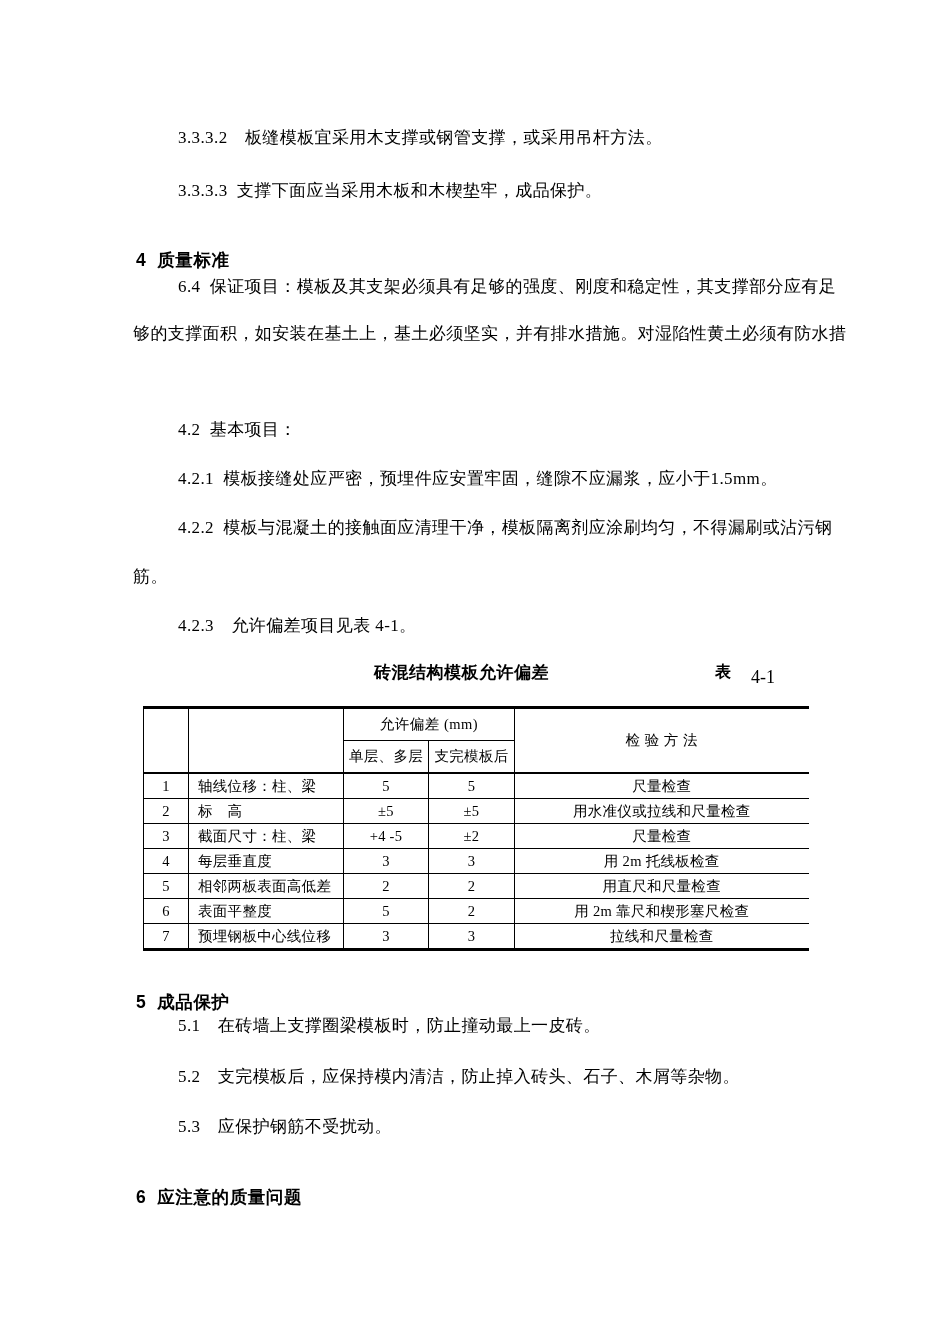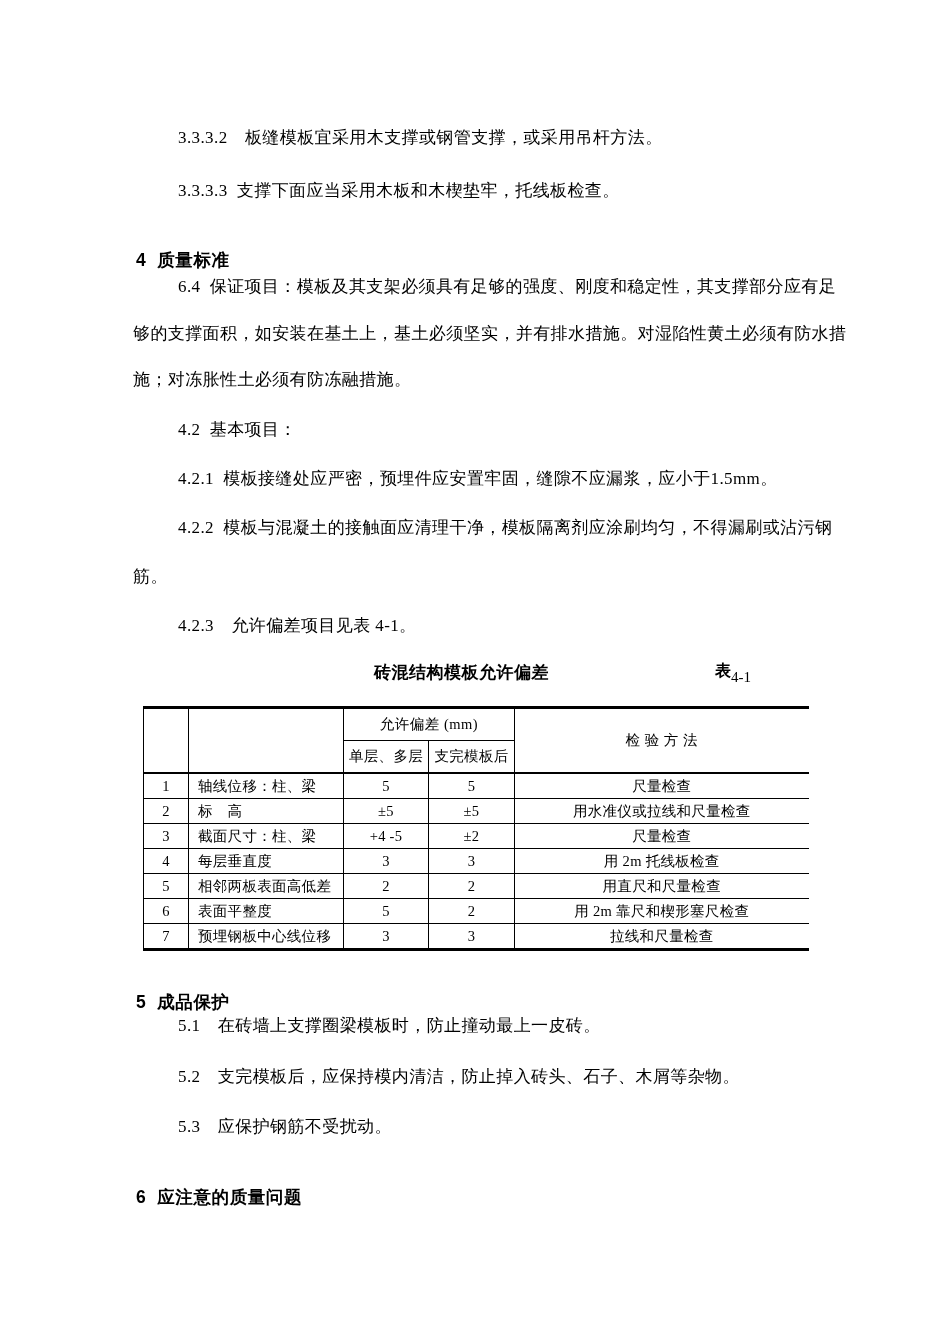--- a/index.html
+++ b/index.html
@@ -65,24 +65,24 @@
     position:absolute;
     left:572px;top:0;
     font-family:"Liberation Sans","DejaVu Sans",sans-serif;
     font-weight:bold;
     font-size:16px;
     white-space:nowrap;
   }
   .cap-num{
     position:relative;
     top:6px;
-    margin-left:0;
+    margin-left:20px;
     font-family:"Liberation Serif","DejaVu Serif",serif;
     font-weight:normal;
-    font-size:15px;
+    font-size:18px;
   }
 
   
   .tblwrap{position:absolute;left:143px;top:706px;width:665px;}
   table.tbl{
     width:665px;
     border-collapse:collapse;
     table-layout:fixed;
     border-top:3px solid #000;
     border-bottom:3px solid #000;
@@ -104,27 +104,26 @@
   .tbl td.item{text-align:left;padding-left:9px;}
   .tbl th.devgroup{letter-spacing:0.5px;}
   .tbl th.method{letter-spacing:0.5px;}
 </style>
 </head>
 <body>
 
 <div class="page">
 
   <div class="line indent y-s3332">3.3.3.2　板缝模板宜采用木支撑或钢管支撑，或采用吊杆方法。</div>
-  <div class="line indent y-s3333">3.3.3.3  支撑下面应当采用木板和木楔垫牢，托线板检查。</div>
+  <div class="line indent y-s3333">3.3.3.3  支撑下面应当采用木板和木楔垫牢，成品保护。</div>
 
   <div class="line heading y-h4">4  质量标准</div>
 
   <div class="line indent y-p41a">6.4  保证项目：模板及其支架必须具有足够的强度、刚度和稳定性，其支撑部分应有足</div>
   <div class="line y-p41b">够的支撑面积，如安装在基土上，基土必须坚实，并有排水措施。对湿陷性黄土必须有防水措</div>
-  <div class="line y-p41c">施；对冻胀性土必须有防冻融措施。</div>
 
   <div class="line indent y-p42">4.2  基本项目：</div>
   <div class="line indent y-p421">4.2.1  模板接缝处应严密，预埋件应安置牢固，缝隙不应漏浆，应小于1.5mm。</div>
   <div class="line indent y-p422a">4.2.2  模板与混凝土的接触面应清理干净，模板隔离剂应涂刷均匀，不得漏刷或沾污钢</div>
   <div class="line y-p422b">筋。</div>
   <div class="line indent y-p423">4.2.3　允许偏差项目见表 4-1。</div>
 
   <div class="caption">
     <span class="cap-title">砖混结构模板允许偏差</span>
     <span class="cap-label"><span>表</span><span class="cap-num">4-1</span></span>

